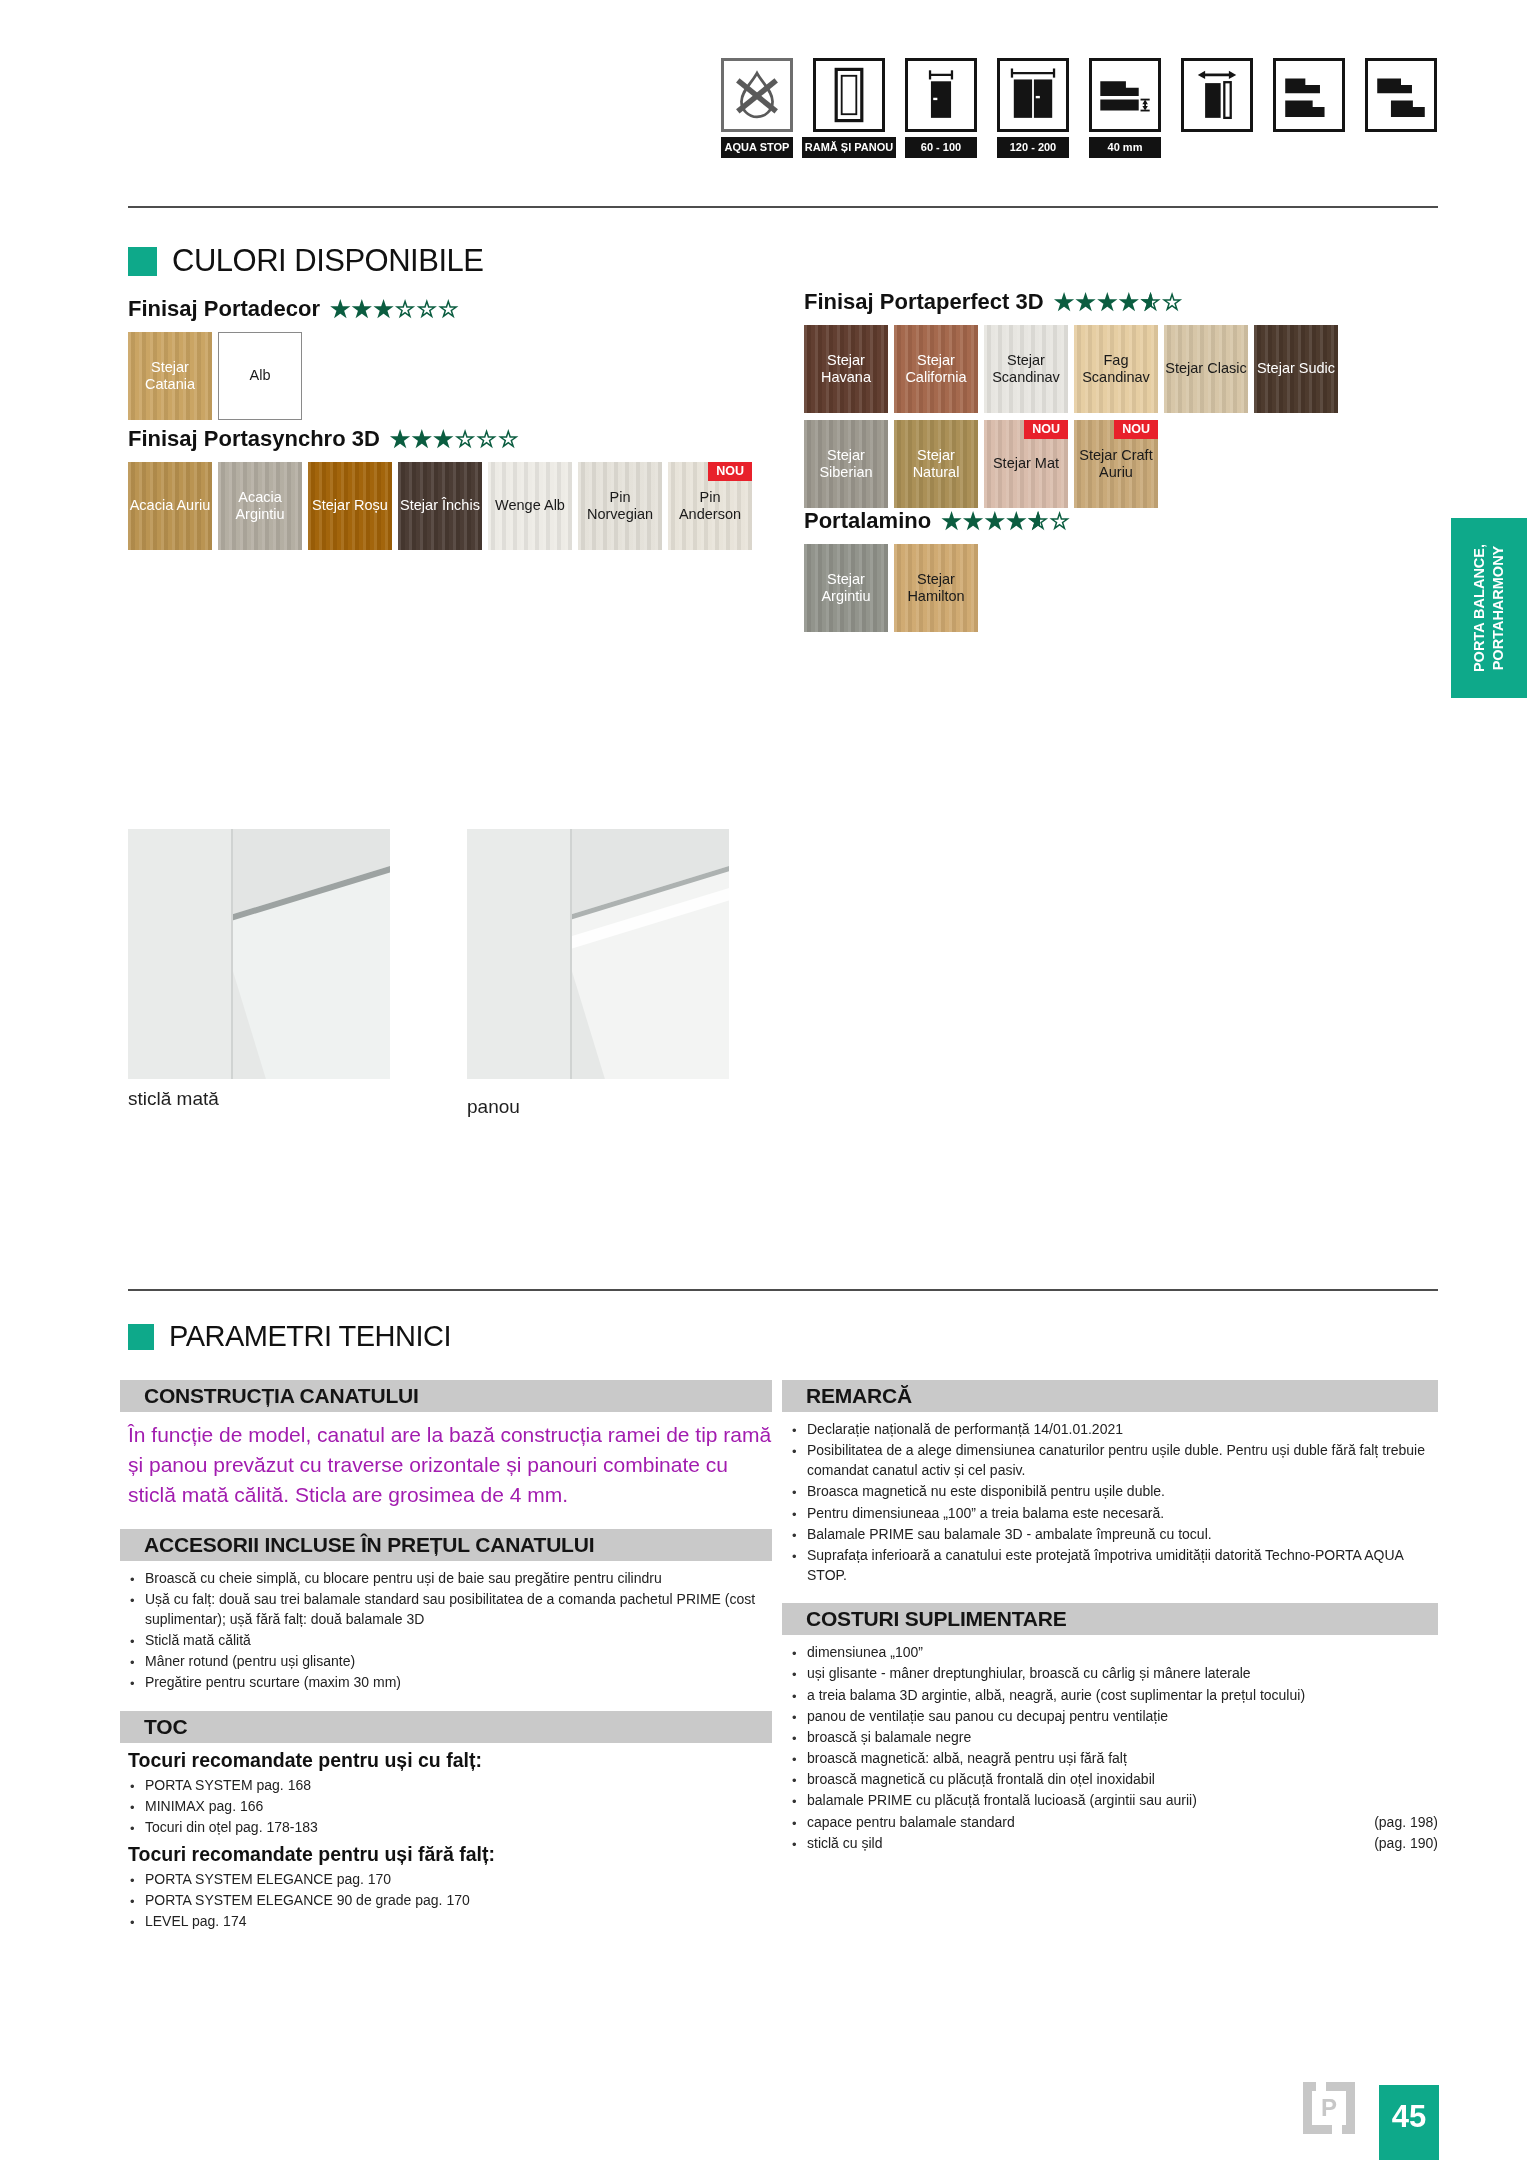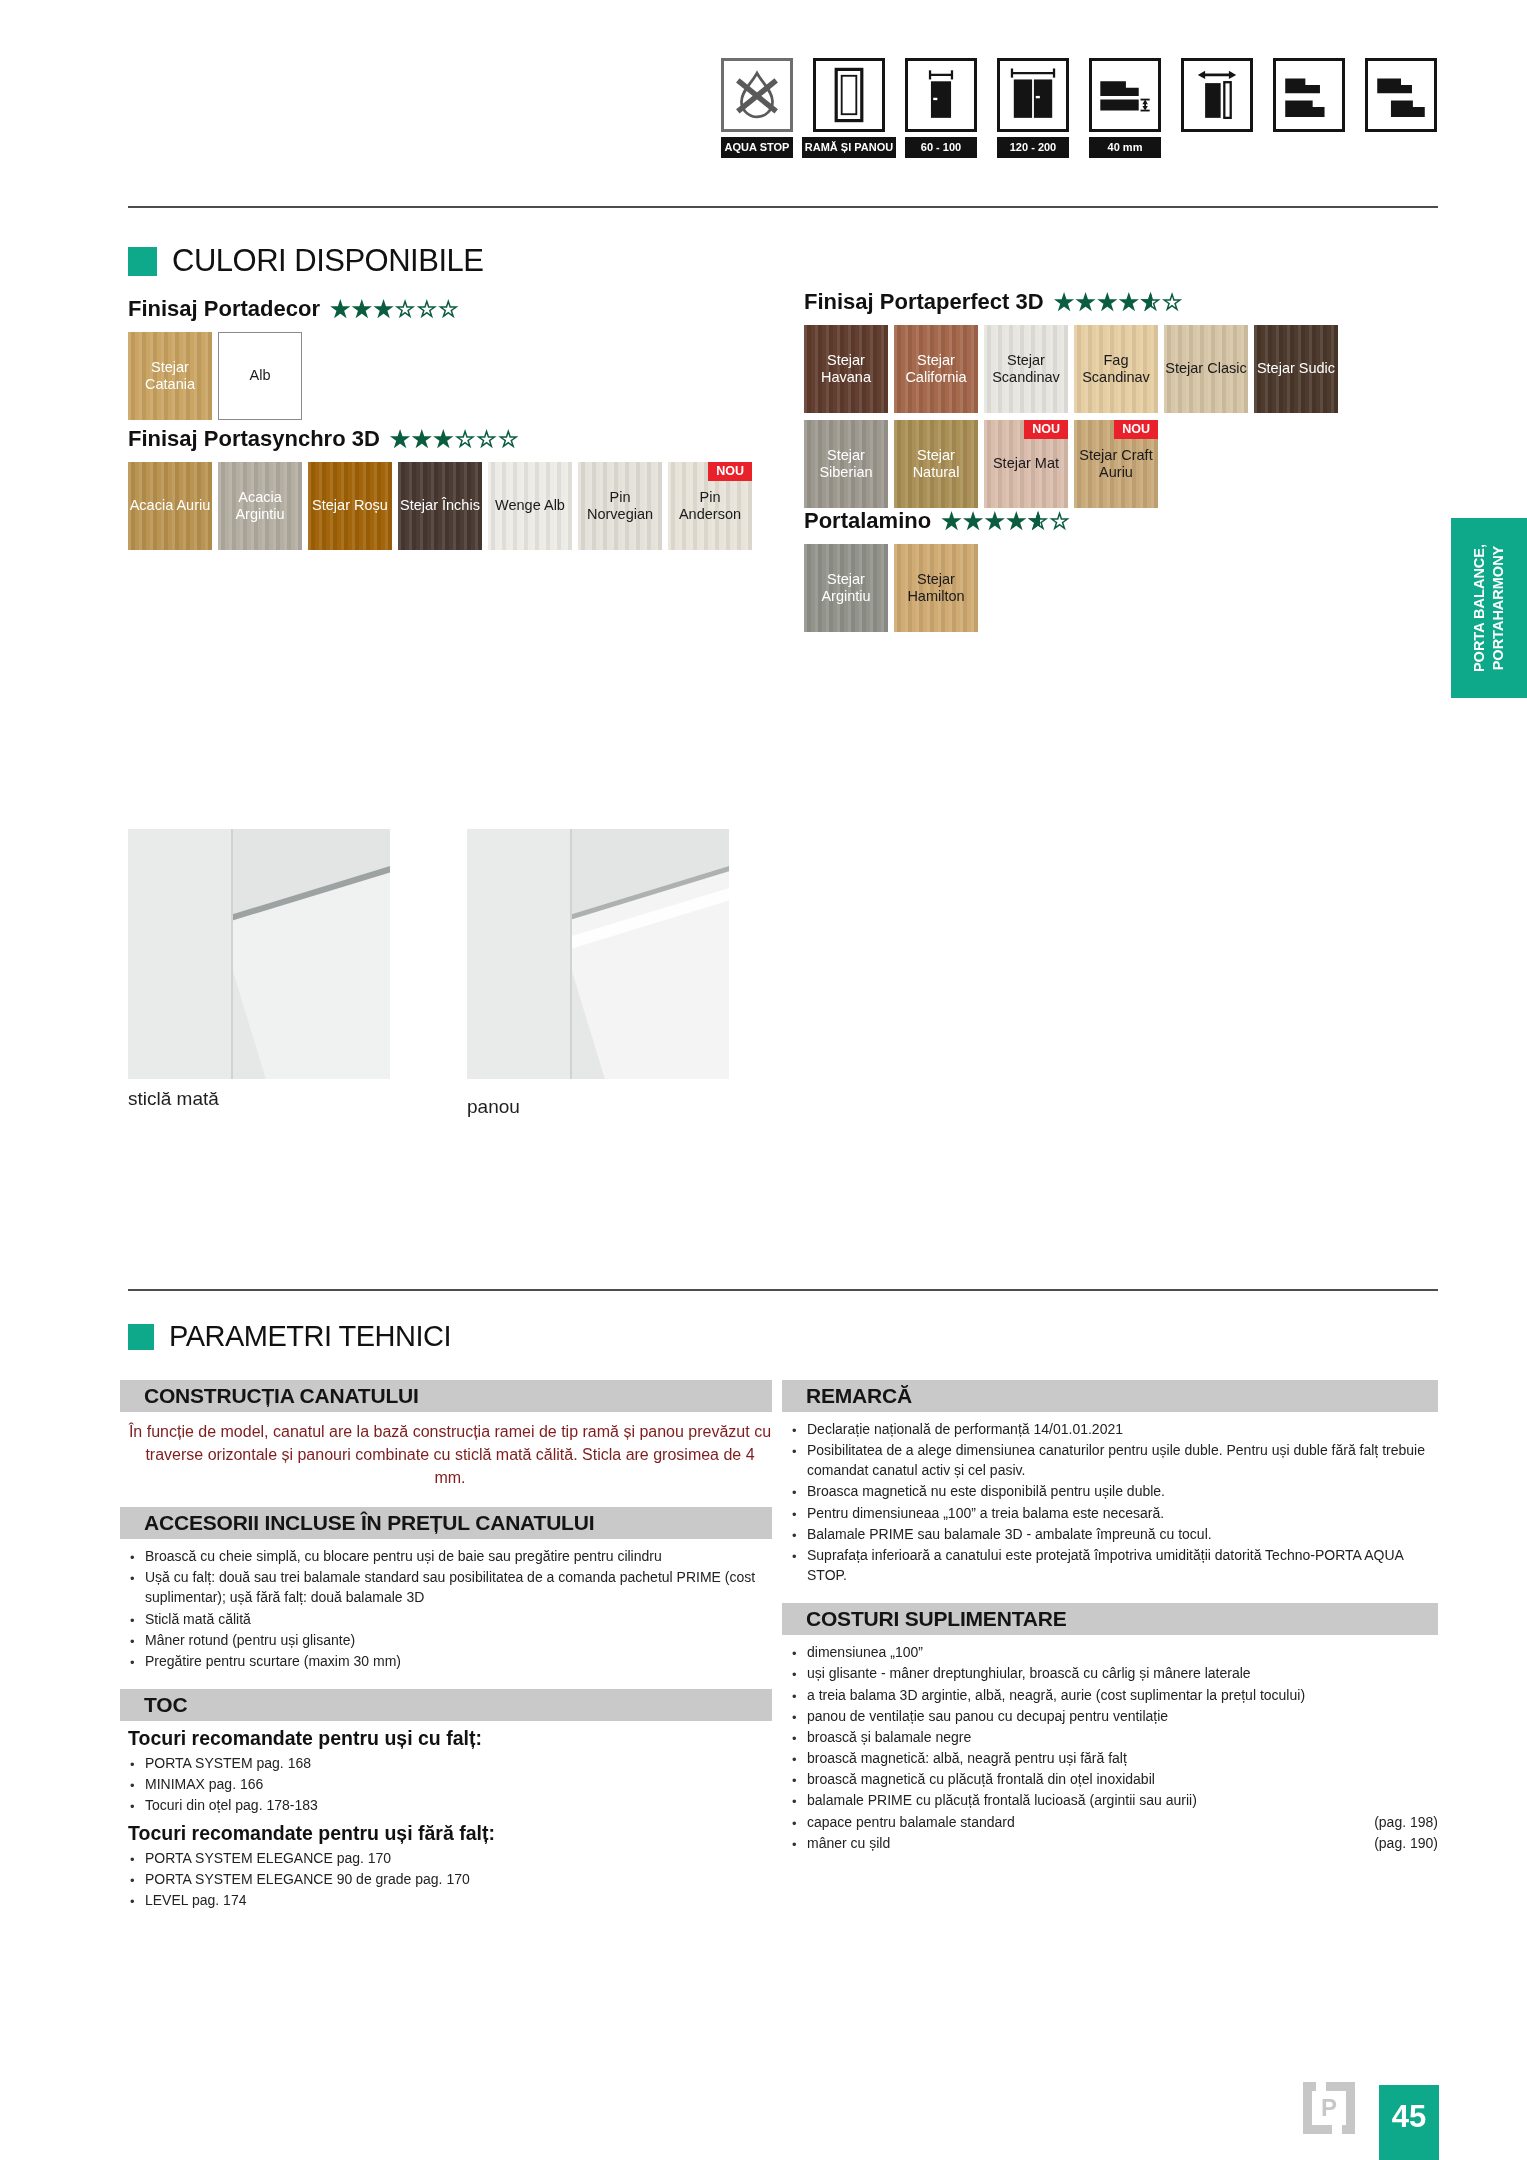--- a/index.html
+++ b/index.html
@@ -58,21 +58,21 @@
   .ph-stile { position:absolute; left:0; top:0; bottom:0; width:40%; background:#e9ebea; border-right:2px solid #d0d3d2; }
   .caption { margin-top:9px; font-size:19px; color:#1f1f1f; }
   .pb2 .caption { margin-top:17px; }
 
   
   .tech-col { position:absolute; top:1380px; }
   .tc-left { left:120px; width:652px; }
   .tc-right { left:782px; width:656px; }
   .bar { background:#c9c9c9; color:#141414; font-weight:bold; font-size:21px; padding:4px 24px; letter-spacing:-0.2px; }
   .tsec { margin-bottom:18px; }
-  .para { font-size:16px; line-height:1.44; padding:8px 0 0 8px; color:#7f1d1d;text-align:center; }
+  .para { font-size:21px; line-height:1.44; padding:8px 0 0 8px; color:#a21caf; }
   ul.blist { list-style:none; padding:6px 0 0 8px; }
   ul.blist li { position:relative; padding-left:17px; font-size:14px; line-height:1.44; color:#222; margin:1px 0; }
   ul.blist li::before { content:"•"; position:absolute; left:2px; top:3px; font-size:13px; color:#333; }
   ul.blist li.withref { display:block; }
   ul.blist li.withref .row { display:flex; justify-content:space-between; gap:10px; }
   .group-title { font-weight:bold; font-size:19.5px; padding-left:8px; margin-top:6px; color:#111; }
 
   
   .porta-logo { position:absolute; left:1303px; top:2082px; width:52px; height:52px; border:9px solid #c7c7c7; display:flex; align-items:center; justify-content:center; }
   .porta-logo .gap-a { position:absolute; top:-9px; left:4px; width:10px; height:9px; background:#fff; }
@@ -399,21 +399,21 @@
         <li>broască magnetică cu plăcuță frontală din oțel inoxidabil</li>
         <li>balamale PRIME cu plăcuță frontală lucioasă (argintii sau aurii)</li>
         <li class="withref">
           <span class="row">
             <span>capace pentru balamale standard</span>
             <span class="ref">(pag. 198)</span>
           </span>
         </li>
         <li class="withref">
           <span class="row">
-            <span>mâner cu șild</span>
+            <span>sticlă cu șild</span>
             <span class="ref">(pag. 190)</span>
           </span>
         </li>
       </ul>
     </div>
   </div>
 
   <div class="porta-logo">
     <span class="gap-a"></span>
       <span class="gap-b"></span>

